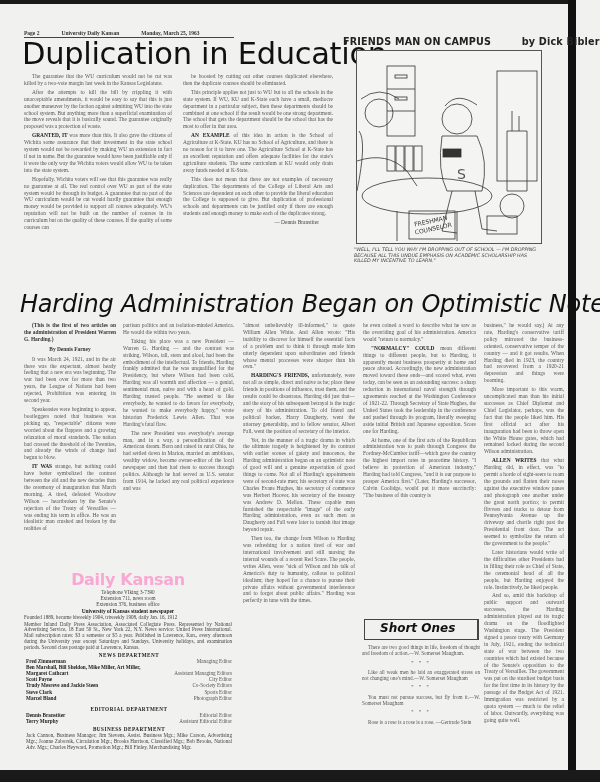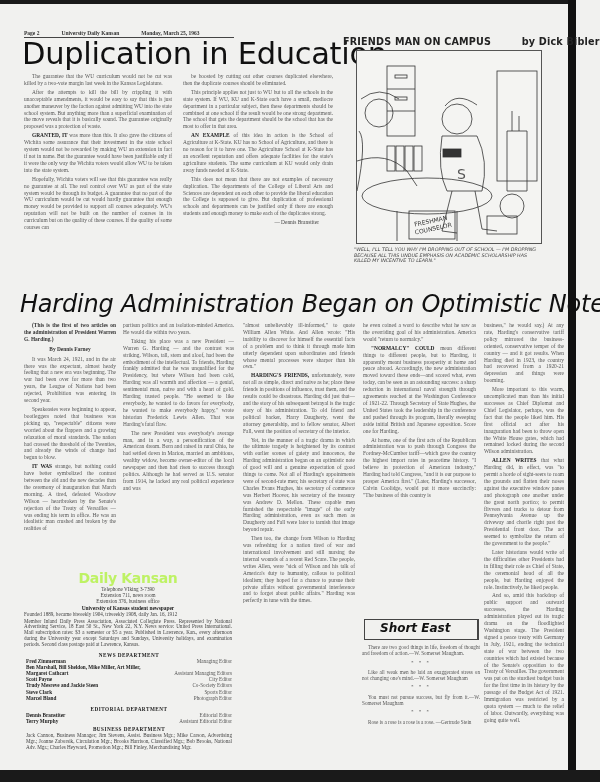--- a/index.html
+++ b/index.html
@@ -14,21 +14,21 @@
   .col p { margin:0 0 2px 0; text-indent:8px; }
   .col b { color:#222; }
   .sig { text-align:right; padding-right:14px; margin-top:2px; color:#444; }
   .cartoon-title { position:absolute; left:343px; top:36px; font-family:"DejaVu Sans", sans-serif; font-weight:bold; font-size:9.6px; color:#222; white-space:nowrap; letter-spacing:0.2px; }
   .cartoon { position:absolute; left:356px; top:50px; width:184px; height:192px; border:1px solid #555; background:#f4f4f2; overflow:hidden; }
   .caption { position:absolute; left:354px; top:247px; width:190px; font-size:4.8px; line-height:5.6px; color:#444; font-family:"DejaVu Sans", sans-serif; font-style:italic; text-transform:uppercase; }
   .headline2 { position:absolute; left:20px; top:290px; font-family:"DejaVu Sans", sans-serif; font-style:italic; font-size:24px; color:#111; white-space:nowrap; letter-spacing:-0.2px; line-height:28px; }
   .editor-note { font-weight:bold; color:#333; text-indent:6px; }
   .byline { text-align:center; font-weight:bold; color:#333; margin:3px 0; }
   .masthead { position:absolute; left:24px; top:570px; width:208px; text-align:center; }
-  .mast-title { font-family:"DejaVu Sans", sans-serif; font-weight:bold; font-size:14px; color:#bef264; letter-spacing:-0.3px; }
+  .mast-title { font-family:"DejaVu Sans", sans-serif; font-weight:bold; font-size:16px; color:#f9a8d4; letter-spacing:-0.3px; }
   .mast-line { font-size:5.2px; line-height:6.2px; color:#444; }
   .mast-bold { font-weight:bold; color:#222; font-size:5.4px; }
   .mast-para { font-size:5.1px; line-height:5.9px; color:#444; text-align:justify; margin-top:1px; }
   .dept { position:absolute; left:26px; width:206px; font-size:5.2px; line-height:6.1px; color:#333; }
   .dept-title { text-align:center; font-weight:bold; letter-spacing:0.5px; color:#222; }
   .staff-row { display:flex; justify-content:space-between; }
   .staff-row .name { font-weight:bold; color:#222; }
   .staff-row .role { color:#555; }
   .biz { font-size:5.2px; line-height:6.1px; color:#444; text-align:justify; }
   .short-box { position:absolute; left:364px; top:619px; width:112px; height:19px; border:1px solid #444; border-right-width:2px; }
@@ -207,21 +207,21 @@
       <span class="role">Assistant Editorial Editor</span>
     </div>
 </div>
 
 <div class="dept" style="top:726px;">
   <div class="dept-title">BUSINESS DEPARTMENT</div>
   <div class="biz">Jack Cannon, Business Manager; Jim Stevens, Assist. Business Mgr.; Mike Carson, Advertising Mgr.; Joanne Zaborsik, Circulation Mgr.; Brooks Harrison, Classified Mgr.; Bob Brooks, National Adv. Mgr.; Charles Heyward, Promotion Mgr.; Bill Finley, Merchandising Mgr.</div>
 </div>
 
 <div class="short-box"></div>
-<div class="short-title">Short East</div>
+<div class="short-title">Short Ones</div>
 <div class="quotes">
   <p>There are two good things in life, freedom of thought and freedom of action.—W. Somerset Maugham.</p>
   <div class="stars">* * *</div>
   <p>Like all weak men he laid an exaggerated stress on not changing one's mind.—W. Somerset Maugham</p>
   <div class="stars">* * *</div>
   <p>You must not pursue success, but fly from it.—W. Somerset Maugham</p>
   <div class="stars">* * *</div>
   <p>Rose is a rose is a rose is a rose. —Gertrude Stein</p>
 </div>
 

